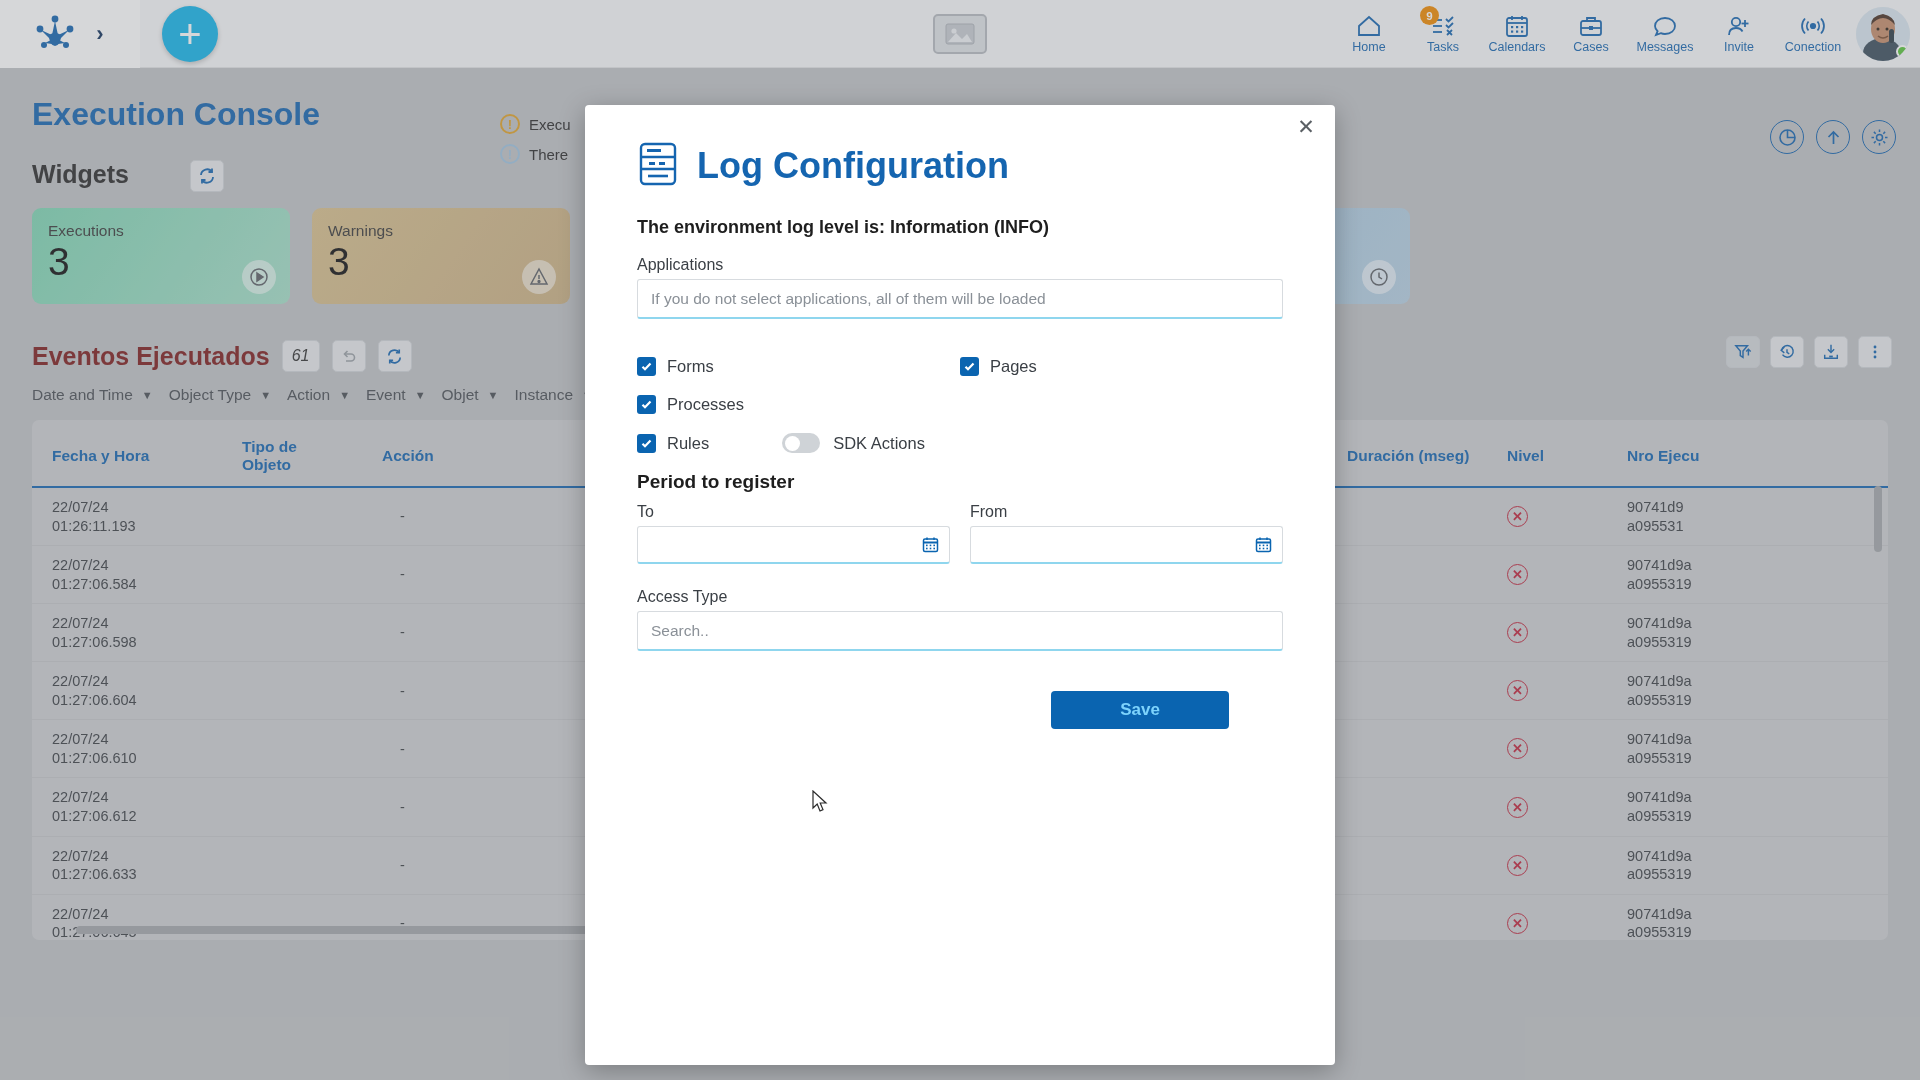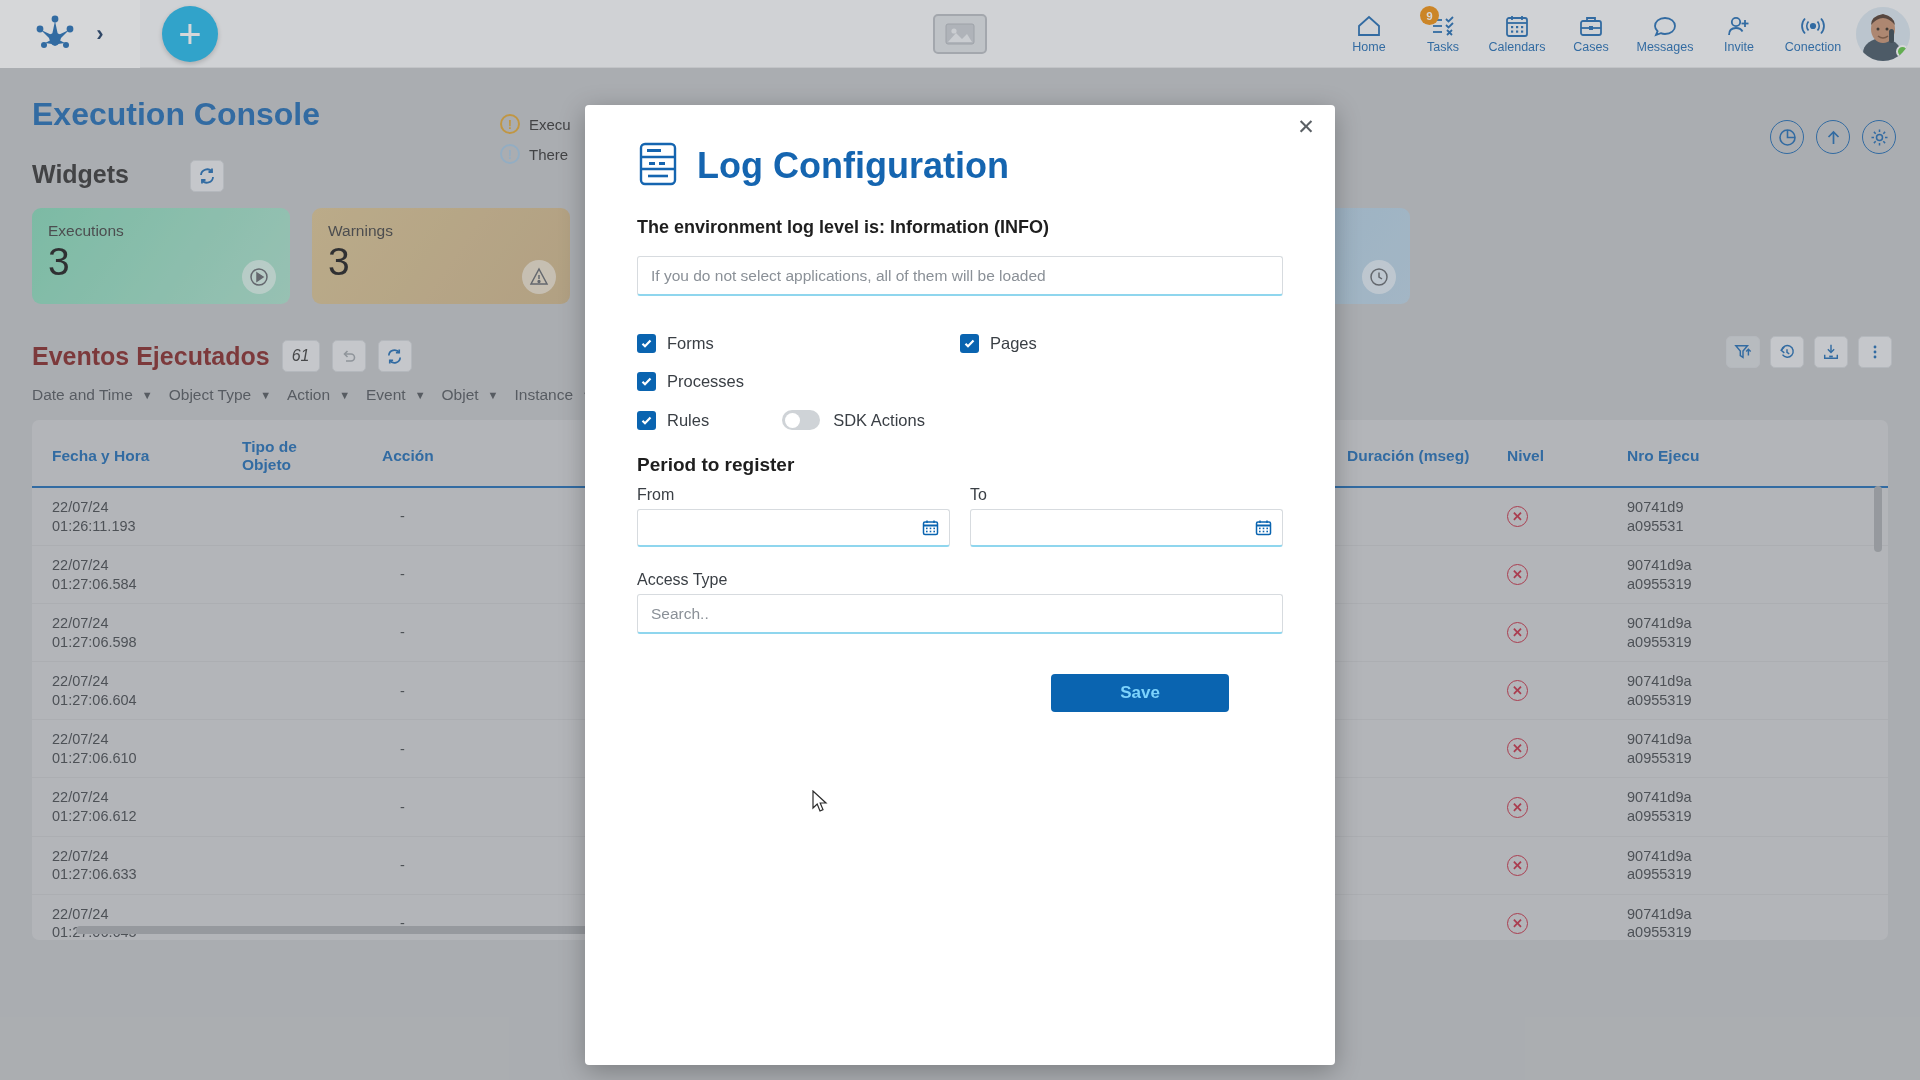--- a/index.html
+++ b/index.html
@@ -215,21 +215,21 @@
   }
   .check-item { display: flex; align-items: center; gap: 11px; }
   .cbox {
     width: 19px; height: 19px; border-radius: 3px; background: #0a64b0;
     display: flex; align-items: center; justify-content: center; flex: none; cursor: pointer;
   }
   .cbox svg { display: block; }
   .check-lbl { font-size: 16.5px; color: #3a3f45; }
   .inline-toggle { display: flex; align-items: center; gap: 13px; margin-left: 62px; }
 
-  .section-title { font-size: 19px; font-weight: 700; color: #1e1e1e; margin: 24px 0 10px 0; }
+  .section-title { font-size: 19px; font-weight: 700; color: #1e1e1e; margin: 18px 0 10px 0; }
   .date-row { display: flex; gap: 20px; margin-bottom: 24px; }
   .date-col { flex: 1; }
   .date-input {
     width: 100%; height: 38px; border: 1px solid #d7dbdf; border-bottom: 2px solid #8fd6ee;
     border-radius: 3px; background: #fff; display: flex; align-items: center;
     justify-content: flex-end; padding: 0 10px; cursor: text;
   }
   .cal-ico { color: #0a64b0; display: flex; cursor: pointer; }
 
   .save-row { display: flex; justify-content: flex-end; margin-top: 40px; padding-right: 54px; }
@@ -679,20 +679,21 @@
             <line x1="11" y1="35" x2="31" y2="35" stroke-width="2.6"></line>
           </svg>
         </span>
         <span class="modal-title">Log Configuration</span>
       </div>
 
       <div class="env-line">The environment log level is: Information (INFO)</div>
 
 
       <div class="apps-field">
+        <div class="field-label">Applications</div>
         <div class="input-box">If you do not select applications, all of them will be loaded</div>
       </div>
 
       <div class="check-grid">
         <div class="check-item">
           <span class="cbox">
             <svg width="13" height="13" viewBox="0 0 13 13" fill="none" stroke="#fff" stroke-width="2.2">
                 <path d="M2.5 6.8 L5 9.3 L10.5 3.6"></path>
               </svg>
           </span>
@@ -727,20 +728,41 @@
                 <span class="knob"></span>
               </span>
             <span class="check-lbl">SDK Actions</span>
           </span>
         </div>
       </div>
 
       <div class="section-title">Period to register</div>
 
       <div class="date-row">
+        <div class="date-col">
+          <div class="field-label">To</div>
+          <div class="date-input">
+            <span class="cal-ico">
+              <svg width="17" height="17" viewBox="0 0 17 17" fill="none" stroke="#0a64b0" stroke-width="1.5">
+                <rect x="1.5" y="3" width="14" height="12.5" rx="1.5"></rect>
+                <line x1="1.5" y1="6.5" x2="15.5" y2="6.5" stroke-width="2"></line>
+                <line x1="5" y1="1.5" x2="5" y2="4"></line>
+                  <line x1="12" y1="1.5" x2="12" y2="4"></line>
+                <g fill="#0a64b0" stroke="none">
+                  <rect x="4" y="8.6" width="1.6" height="1.6"></rect>
+                    <rect x="7.7" y="8.6" width="1.6" height="1.6"></rect>
+                    <rect x="11.4" y="8.6" width="1.6" height="1.6"></rect>
+                  <rect x="4" y="11.7" width="1.6" height="1.6"></rect>
+                    <rect x="7.7" y="11.7" width="1.6" height="1.6"></rect>
+                    <rect x="11.4" y="11.7" width="1.6" height="1.6"></rect>
+                </g>
+              </svg>
+            </span>
+          </div>
+        </div>
         <div class="date-col">
           <div class="field-label">From</div>
           <div class="date-input">
             <span class="cal-ico">
               <svg width="17" height="17" viewBox="0 0 17 17" fill="none" stroke="#0a64b0" stroke-width="1.5">
                 <rect x="1.5" y="3" width="14" height="12.5" rx="1.5"></rect>
                 <line x1="1.5" y1="6.5" x2="15.5" y2="6.5" stroke-width="2"></line>
                 <line x1="5" y1="1.5" x2="5" y2="4"></line>
                   <line x1="12" y1="1.5" x2="12" y2="4"></line>
                 <g fill="#0a64b0" stroke="none">
@@ -748,41 +770,20 @@
                     <rect x="7.7" y="8.6" width="1.6" height="1.6"></rect>
                     <rect x="11.4" y="8.6" width="1.6" height="1.6"></rect>
                   <rect x="4" y="11.7" width="1.6" height="1.6"></rect>
                     <rect x="7.7" y="11.7" width="1.6" height="1.6"></rect>
                     <rect x="11.4" y="11.7" width="1.6" height="1.6"></rect>
                 </g>
               </svg>
             </span>
           </div>
         </div>
-        <div class="date-col">
-          <div class="field-label">To</div>
-          <div class="date-input">
-            <span class="cal-ico">
-              <svg width="17" height="17" viewBox="0 0 17 17" fill="none" stroke="#0a64b0" stroke-width="1.5">
-                <rect x="1.5" y="3" width="14" height="12.5" rx="1.5"></rect>
-                <line x1="1.5" y1="6.5" x2="15.5" y2="6.5" stroke-width="2"></line>
-                <line x1="5" y1="1.5" x2="5" y2="4"></line>
-                  <line x1="12" y1="1.5" x2="12" y2="4"></line>
-                <g fill="#0a64b0" stroke="none">
-                  <rect x="4" y="8.6" width="1.6" height="1.6"></rect>
-                    <rect x="7.7" y="8.6" width="1.6" height="1.6"></rect>
-                    <rect x="11.4" y="8.6" width="1.6" height="1.6"></rect>
-                  <rect x="4" y="11.7" width="1.6" height="1.6"></rect>
-                    <rect x="7.7" y="11.7" width="1.6" height="1.6"></rect>
-                    <rect x="11.4" y="11.7" width="1.6" height="1.6"></rect>
-                </g>
-              </svg>
-            </span>
-          </div>
-        </div>
       </div>
 
       <div>
         <div class="field-label">Access Type</div>
         <div class="input-box">Search..</div>
       </div>
 
       <div class="save-row">
         <button class="save-btn">Save</button>
       </div>

